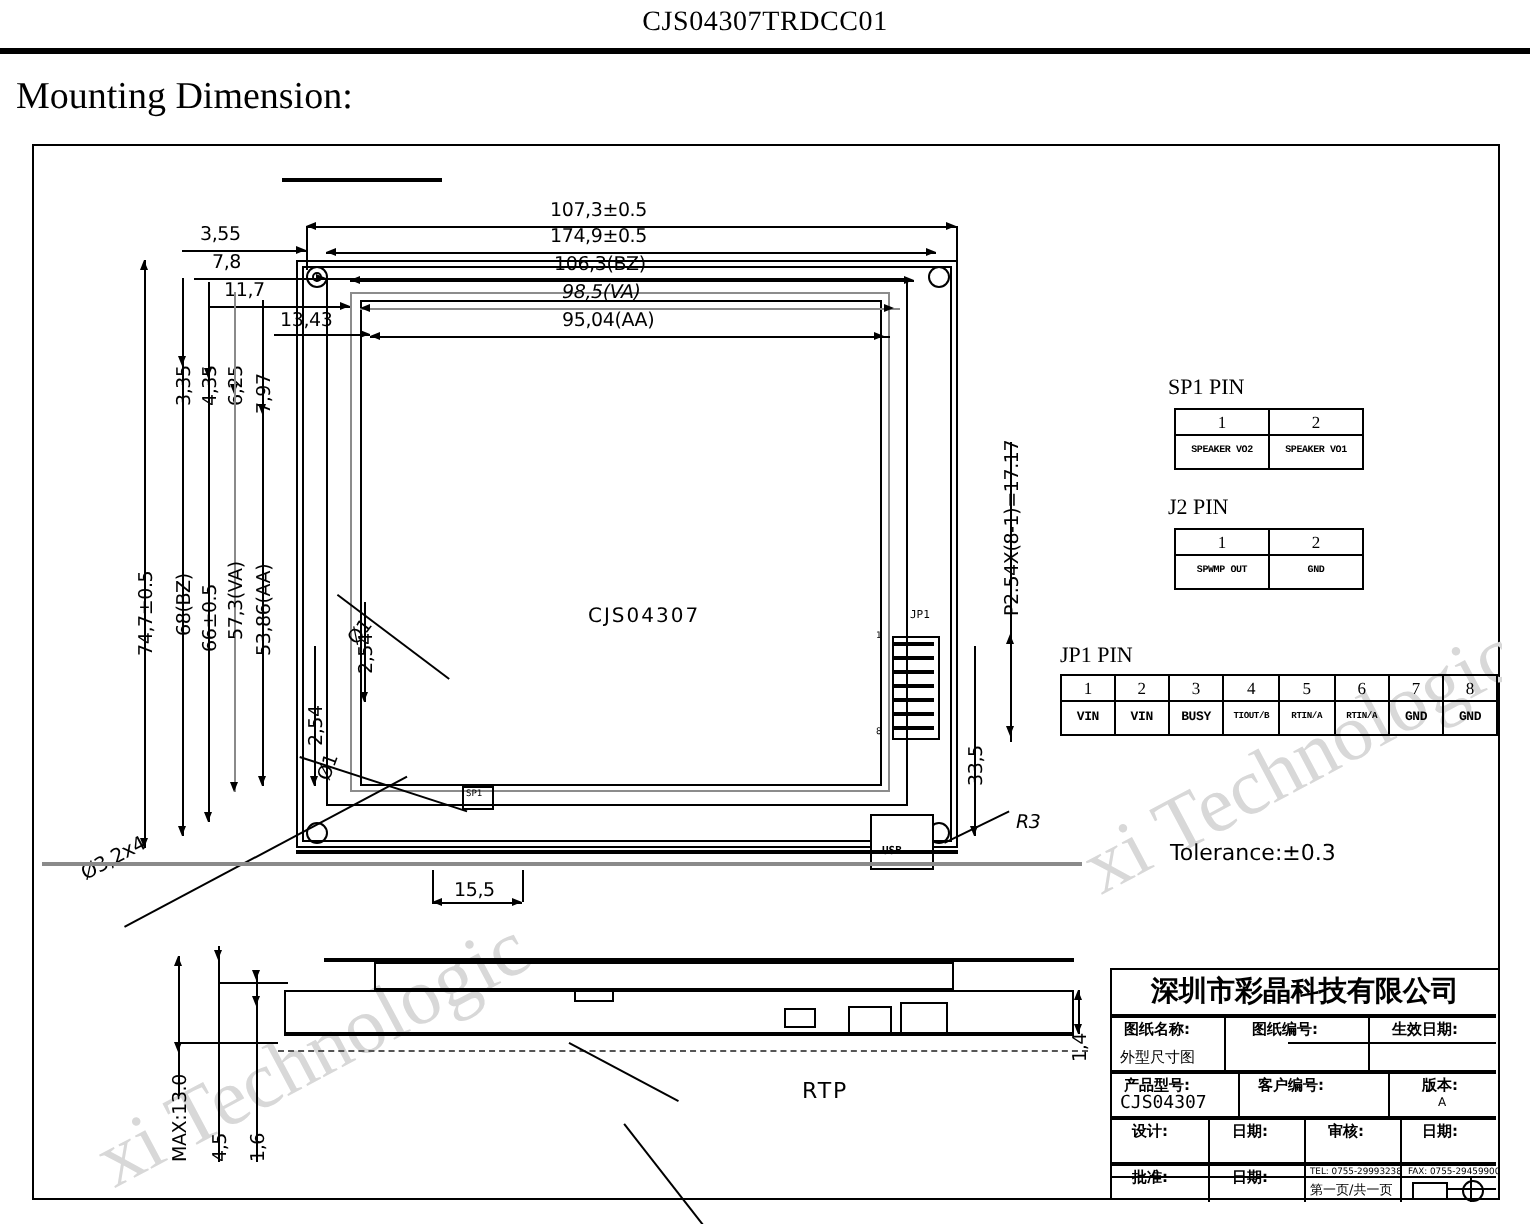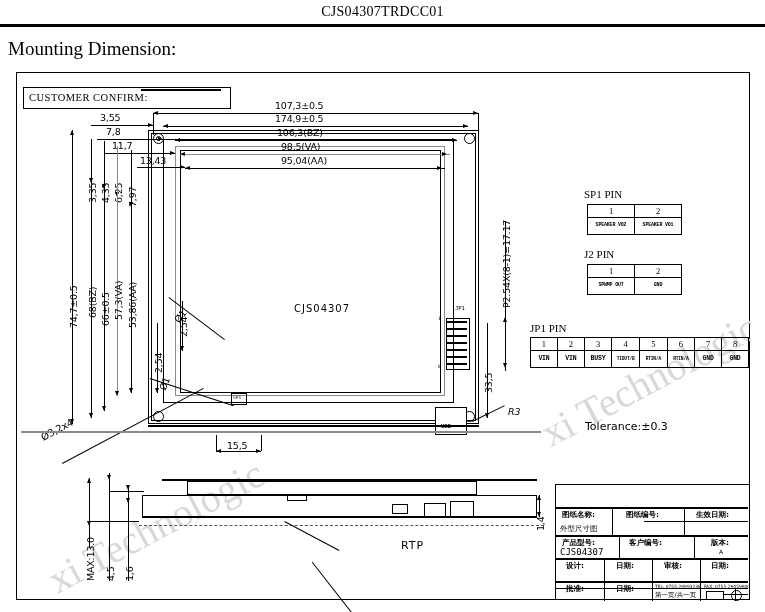--- a/index.html
+++ b/index.html
@@ -94,23 +94,20 @@
 <div id="hdr-rule"></div>
 <div id="page-heading">Mounting Dimension:</div>
 
 <div id="frame">
 
   <div id="wm">
     <span class="w1">xi Technologic Co., Ltd</span>
     <span class="w2">xi Technologic</span>
   </div>
 
-  <div id="cust-box">
-    <span class="t">CUSTOMER CONFIRM:</span>
-  </div>
   <div id="cust-line"></div>
 
   <div class="rect" style="left:131px;top:57px;width:331px;height:294px;"></div>
   <div class="rect" style="left:134px;top:60px;width:325px;height:288px;"></div>
 
   <div class="rect" style="left:146px;top:66px;width:291px;height:264px;"></div>
 
   <div class="rectg" style="left:158px;top:73px;width:270px;height:250px;"></div>
 
   <div class="rect" style="left:163px;top:77px;width:261px;height:243px;"></div>
@@ -156,21 +153,21 @@
   <div class="dimtxt" style="left:258px;top:40px;">174,9±0.5</div>
 
   <div class="ln h" style="left:158px;top:67px;width:282px;"></div>
   <div class="arr arrL" style="left:158px;top:64.5px;"></div>
   <div class="arr arrR" style="left:435px;top:64.5px;"></div>
   <div class="dimtxt" style="left:260px;top:54px;">106,3(BZ)</div>
 
   <div class="ln h gl" style="left:163px;top:81px;width:270px;"></div>
   <div class="arr arrL" style="left:163px;top:78.5px;"></div>
   <div class="arr arrR" style="left:425px;top:78.5px;"></div>
-  <div class="dimtxt" style="left:264px;top:68px;">98,5(VA)</div>
+  <div class="dimtxt" style="left:264px;top:68px;font-style:italic;">98,5(VA)</div>
 
   <div class="ln h" style="left:168px;top:95px;width:260px;"></div>
   <div class="arr arrL" style="left:168px;top:92.5px;"></div>
   <div class="arr arrR" style="left:420px;top:92.5px;"></div>
   <div class="dimtxt" style="left:264px;top:82px;">95,04(AA)</div>
 
   <div class="ln h" style="left:74px;top:52px;width:62px;"></div>
   <div class="arr arrR" style="left:131px;top:49.5px;"></div>
   <div class="dimtxt" style="left:83px;top:39px;">3,55</div>
 
@@ -348,20 +345,21 @@
       <td class="val sm">RTIN/A</td>
       <td class="val">GND</td>
       <td class="val">GND</td>
     </tr>
   </tbody>
     </table>
 
   <div id="tol" style="left:568px;top:347px;">Tolerance:±0.3</div>
 
   <div id="tb">
+    <div id="tb-company">深圳市彩晶科技有限公司</div>
 
     <div class="ln h" style="left:0;top:22px;width:192px;height:1.5px;"></div>
     <div class="ln h" style="left:0;top:50px;width:192px;height:1.5px;"></div>
     <div class="ln h" style="left:0;top:73px;width:192px;height:1.5px;"></div>
     <div class="ln h" style="left:0;top:96px;width:192px;height:1.5px;"></div>
     <div class="ln h" style="left:0;top:103px;width:192px;height:1px;"></div>
     <div class="ln h" style="left:88px;top:36px;width:104px;height:1px;"></div>
 
     <div class="ln v" style="left:56px;top:22px;height:28px;"></div>
     <div class="ln v" style="left:128px;top:22px;height:28px;"></div>

